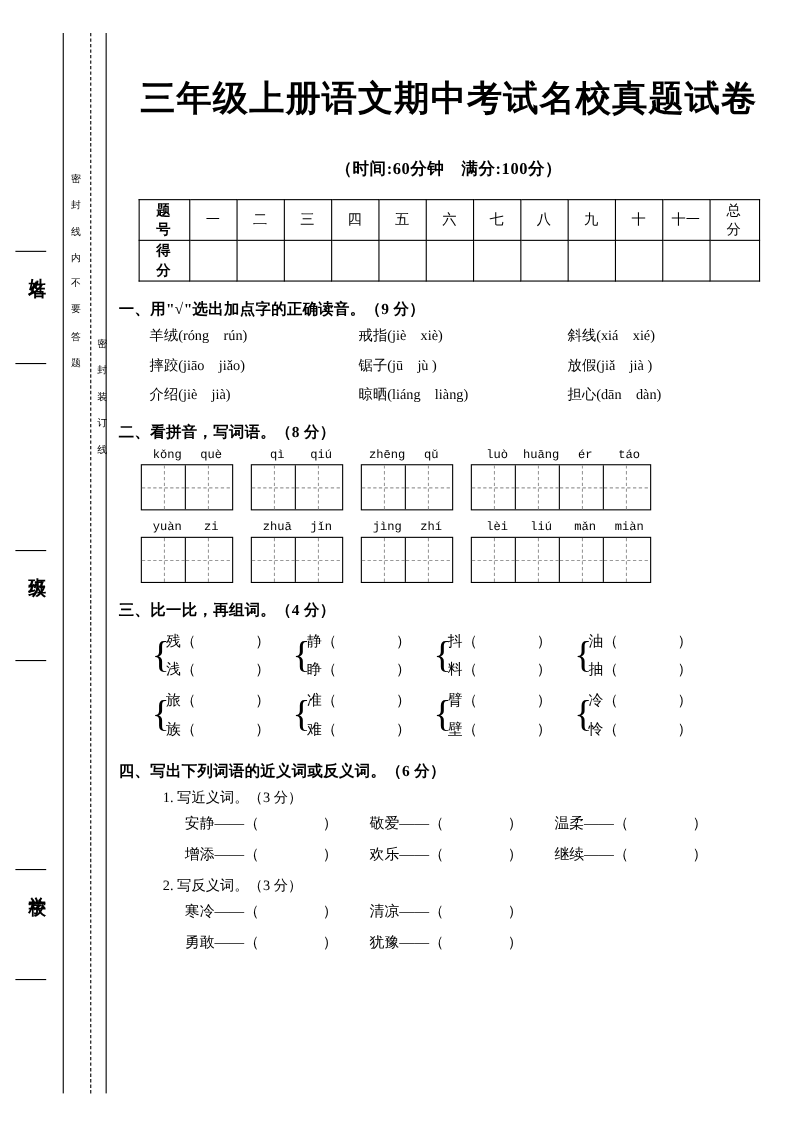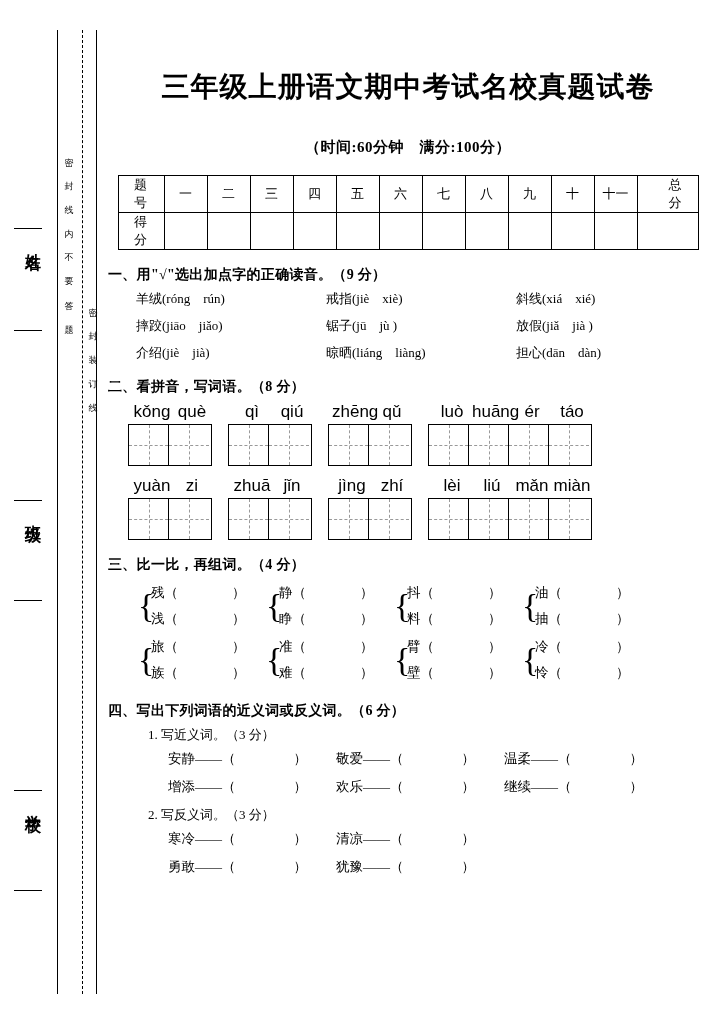--- a/index.html
+++ b/index.html
@@ -60,21 +60,21 @@
   
   .content {
     position: absolute;
     left: 108px;
     top: 0;
     width: 600px;
   }
 
   h1.title {
     text-align: center;
-    font-size: 28px;
+    font-size: 32px;
     font-weight: bold;
     margin: 68px 0 0 0;
     letter-spacing: 1px;
     font-family: "Liberation Serif", serif;
   }
 
   .subtitle {
     text-align: center;
     font-size: 15px;
     font-weight: bold;
@@ -97,23 +97,24 @@
     height: 21px;
     text-align: center;
     vertical-align: middle;
     padding: 0;
     font-family: "Liberation Serif", serif;
   }
   table.score td.head {
     width: 42px;
     letter-spacing: 4px;
     padding-left: 3px;
+    font-weight: bold;
   }
   table.score td.col { width: 42px; }
-  table.score td.total { width: 42px; letter-spacing: 3px; padding-left:18px;}
+  table.score td.total { width: 42px; letter-spacing: 3px; padding-left:2px;}
 
   
   .sec-h {
     font-size: 14px;
     font-weight: bold;
     margin: 16px 0 6px 0;
     letter-spacing: 0.3px;
   }
 
   
@@ -133,22 +134,22 @@
   
   .p2 { margin-left: 20px; }
   .p2 .grp-row {
     display: flex;
     margin-bottom: 2px;
   }
   .p2 .grp {
     margin-right: 16px;
   }
   .p2 .pylabel {
-    font-size: 17px;
-    font-family: Liberation Sans, sans-serif;
+    font-size: 11px;
+    font-family: Liberation Mono, monospace;
     display: flex;
     margin-bottom: 2px;
     padding-left: 4px;
   }
   .p2 .pylabel span {
     width: 40px;
     text-align: center;
     display: inline-block;
   }
   .tzg {

